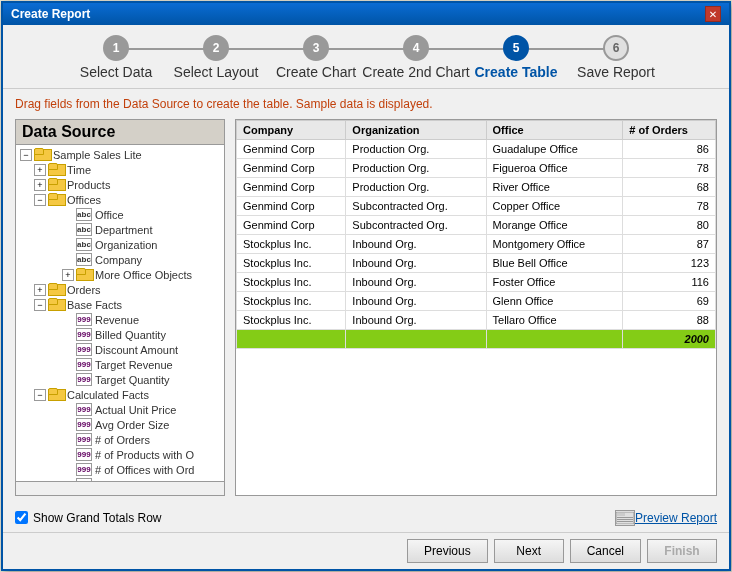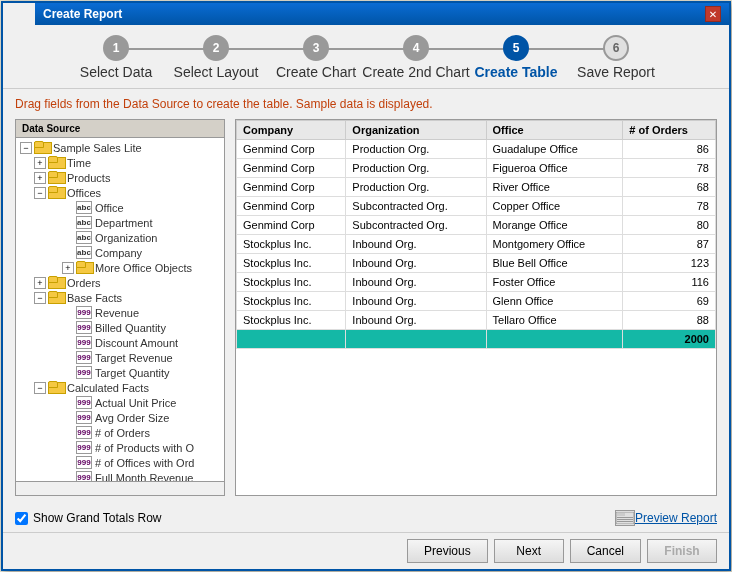--- a/index.html
+++ b/index.html
@@ -17,21 +17,20 @@
     
     .title-bar {
       background: linear-gradient(to bottom, #0a6cd4, #0054a6);
       color: white;
       padding: 4px 8px;
       display: flex;
       align-items: center;
       justify-content: space-between;
       height: 22px;
       flex-shrink: 0;
-      margin-left: 32px;
     }
     
     .title-bar-text {
       font-weight: bold;
       font-size: 12px;
     }
     
     .close-btn {
       width: 16px;
       height: 16px;
@@ -151,21 +150,21 @@
       background: white;
       display: flex;
       flex-direction: column;
       overflow: hidden;
     }
     
     .panel-header {
       background: #d4d0c8;
       border-bottom: 1px solid #999;
       padding: 3px 6px;
-      font-size: 10px;
+      font-size: 16px;
       font-weight: bold;
     }
     
     .tree-container {
       flex: 1;
       overflow-y: auto;
       overflow-x: hidden;
       padding: 2px;
     }
     
@@ -281,36 +280,37 @@
       padding: 3px 6px;
       font-size: 11px;
       vertical-align: top;
     }
     
     .data-table td.num {
       text-align: right;
     }
     
     .data-table tr.total-row td {
-      background: #14b8a6;
-      font-weight: bold;
+      background: #84cc16;
+      font-weight: bold;
+      font-style: italic;
     }
     
     
     .table-footer {
       display: flex;
       align-items: center;
       justify-content: space-between;
       padding: 6px 12px;
       flex-shrink: 0;
     }
     
     .checkbox-label {
       display: flex;
-      align-items: flex-end;
+      align-items: flex-start;
       gap: 5px;
       font-size: 12px;
     }
     
     .preview-btn {
       display: flex;
       align-items: center;
       font-size: 12px;
       cursor: pointer;
       color: #0054a6;

